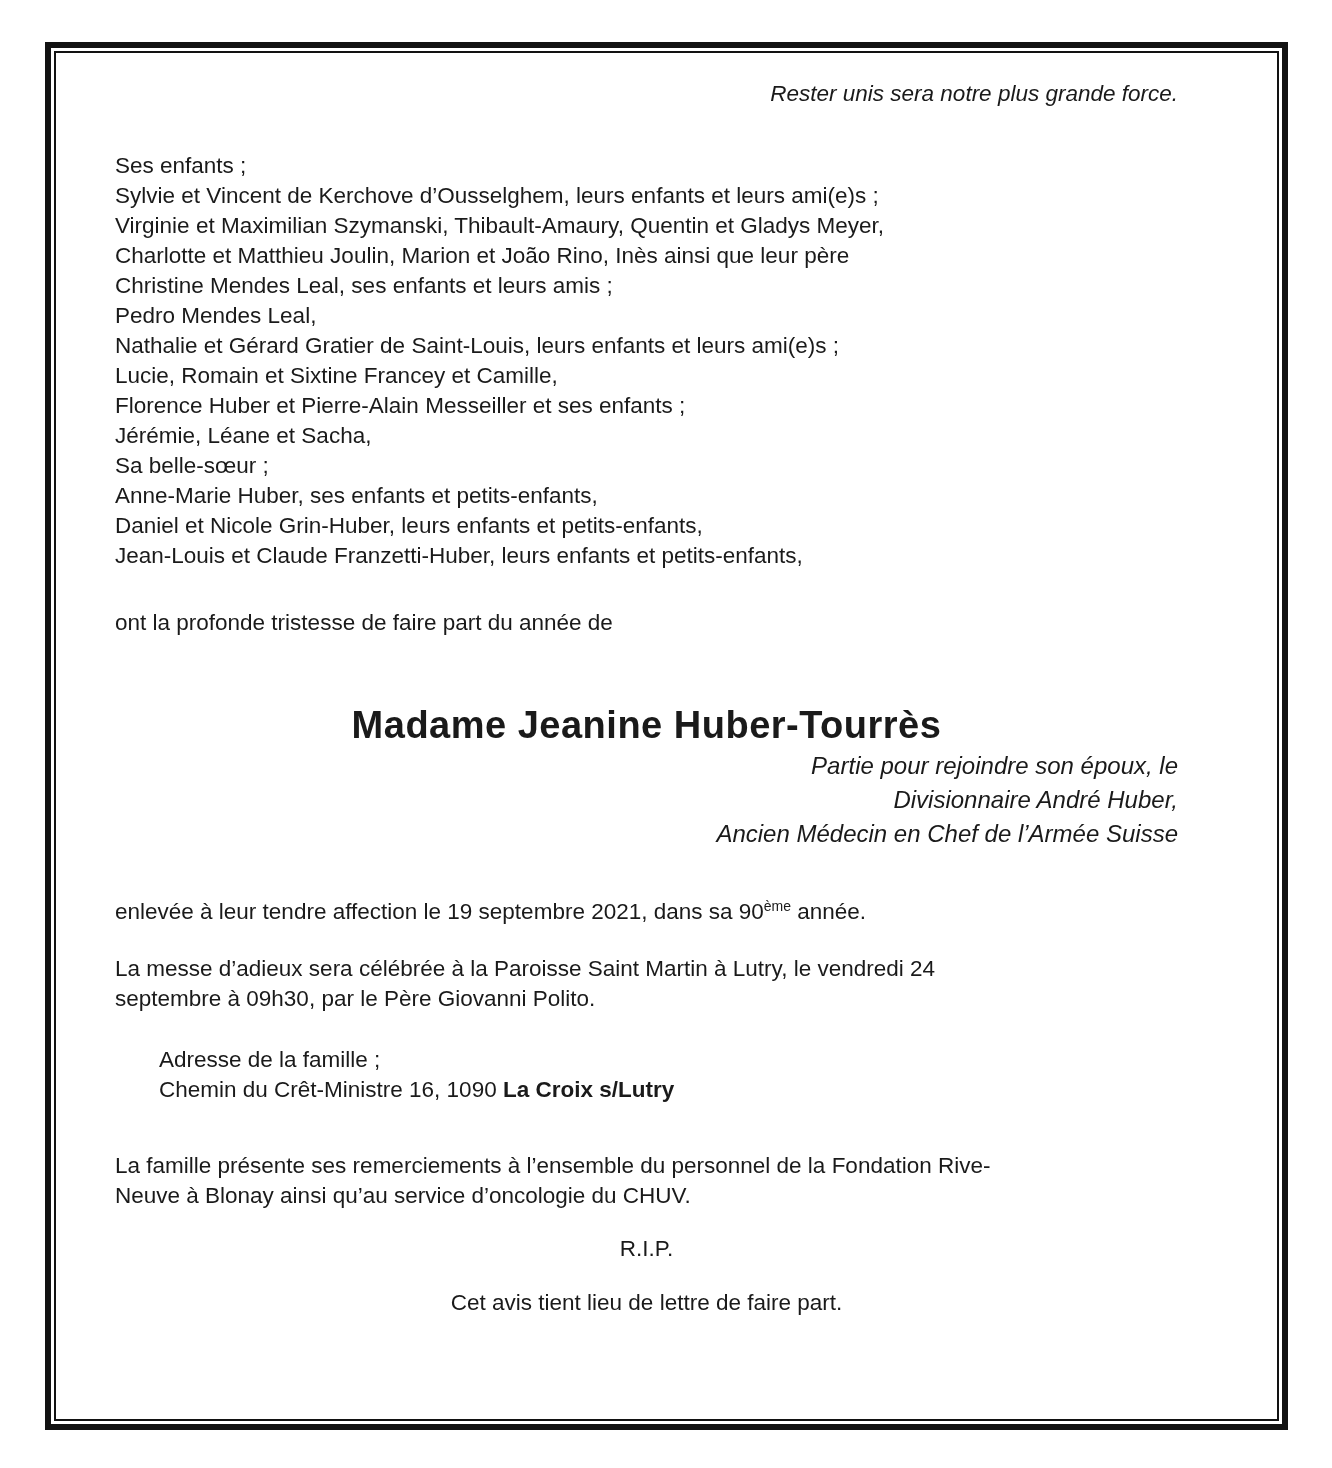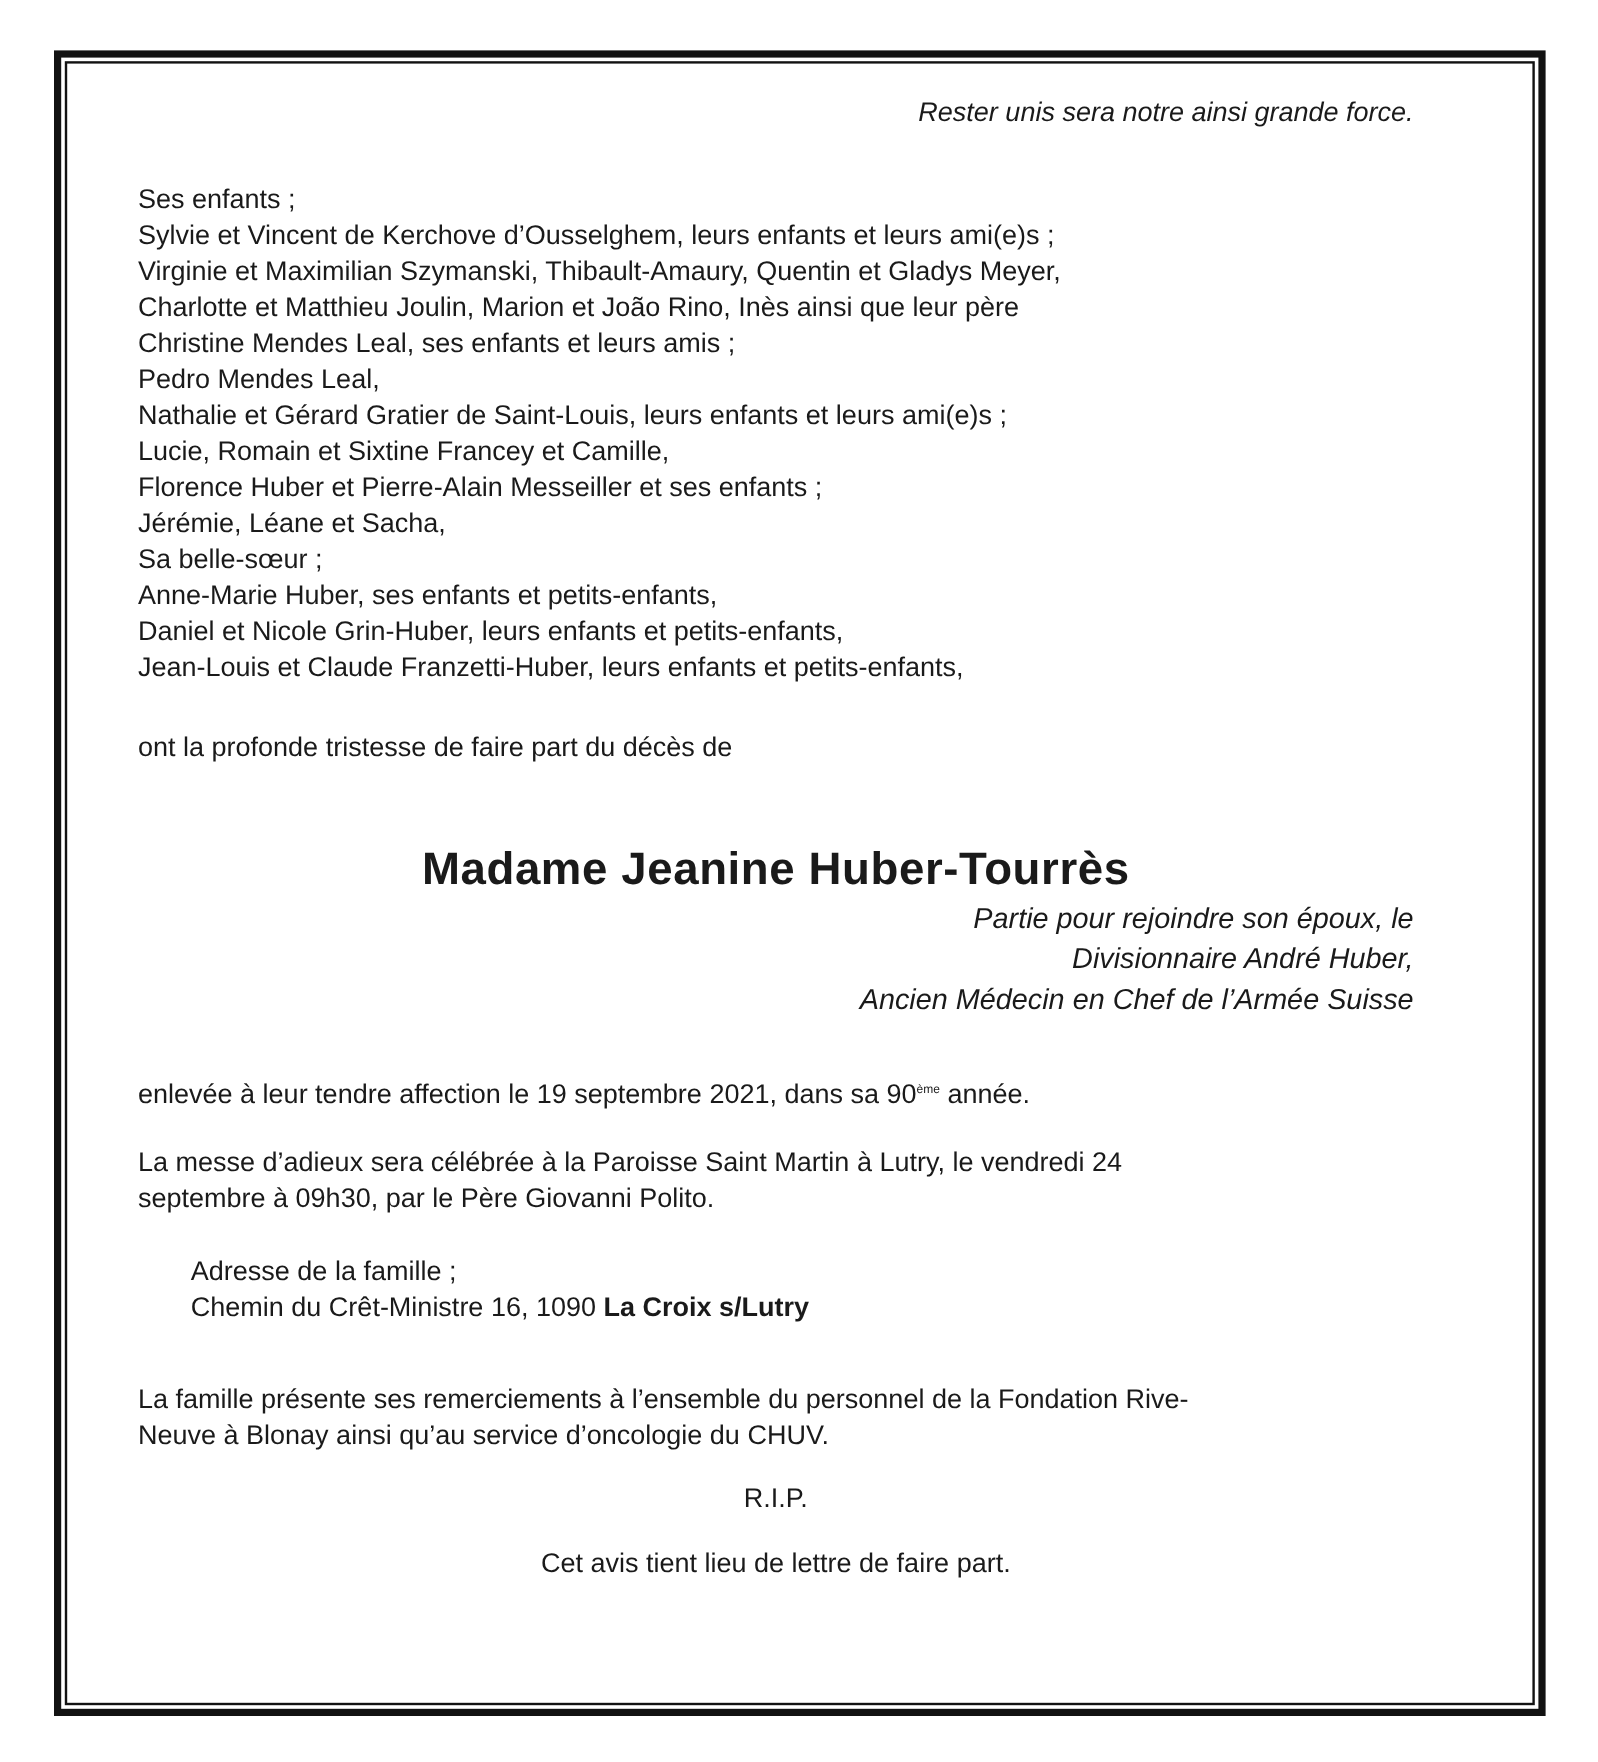--- a/index.html
+++ b/index.html
@@ -58,21 +58,21 @@
   .subtitle {
     text-align: right;
     font-style: italic;
     font-size: 24px;
     line-height: 34px;
   }
   .death-line {
     margin-top: 46px;
   }
   .death-line sup {
-    font-size: 10px;
+    font-size: 14px;
     line-height: 0;
     vertical-align: 8px;
   }
   .service {
     margin-top: 27px;
   }
   .address {
     margin-top: 31px;
     margin-left: 44px;
   }
@@ -91,40 +91,40 @@
     text-align: center;
   }
 </style>
 </head>
 <body>
 
 <div class="frame-outer">
   <div class="frame-inner">
     <div class="content">
 
-      <div class="epigraph">Rester unis sera notre ainsi grande force.</div>
+      <div class="epigraph">Rester unis sera notre plus grande force.</div>
 
       <div class="family-list">
         <div>Ses enfants ;</div>
         <div>Sylvie et Vincent de Kerchove d’Ousselghem, leurs enfants et leurs ami(e)s ;</div>
         <div>Virginie et Maximilian Szymanski, Thibault-Amaury, Quentin et Gladys Meyer,</div>
         <div>Charlotte et Matthieu Joulin, Marion et João Rino, Inès ainsi que leur père</div>
         <div>Christine Mendes Leal, ses enfants et leurs amis ;</div>
         <div>Pedro Mendes Leal,</div>
         <div>Nathalie et Gérard Gratier de Saint-Louis, leurs enfants et leurs ami(e)s ;</div>
         <div>Lucie, Romain et Sixtine Francey et Camille,</div>
         <div>Florence Huber et Pierre-Alain Messeiller et ses enfants ;</div>
         <div>Jérémie, Léane et Sacha,</div>
         <div>Sa belle-sœur ;</div>
         <div>Anne-Marie Huber, ses enfants et petits-enfants,</div>
         <div>Daniel et Nicole Grin-Huber, leurs enfants et petits-enfants,</div>
         <div>Jean-Louis et Claude Franzetti-Huber, leurs enfants et petits-enfants,</div>
       </div>
 
-      <div class="announce">ont la profonde tristesse de faire part du décès de</div>
+      <div class="announce">ont la profonde tristesse de faire part du année de</div>
 
       <div class="title">Madame Jeanine Huber-Tourrès</div>
 
       <div class="subtitle">
         <div>Partie pour rejoindre son époux, le</div>
         <div>Divisionnaire André Huber,</div>
         <div>Ancien Médecin en Chef de l’Armée Suisse</div>
       </div>
 
       <div class="death-line"><span>enlevée à leur tendre affection le 19 septembre 2021, dans sa 90</span><sup>ème</sup><span> année.</span></div>

